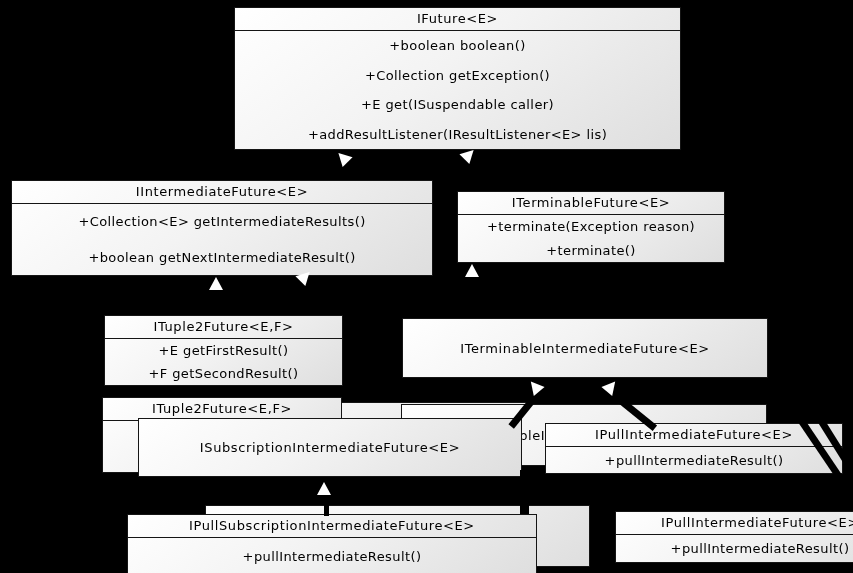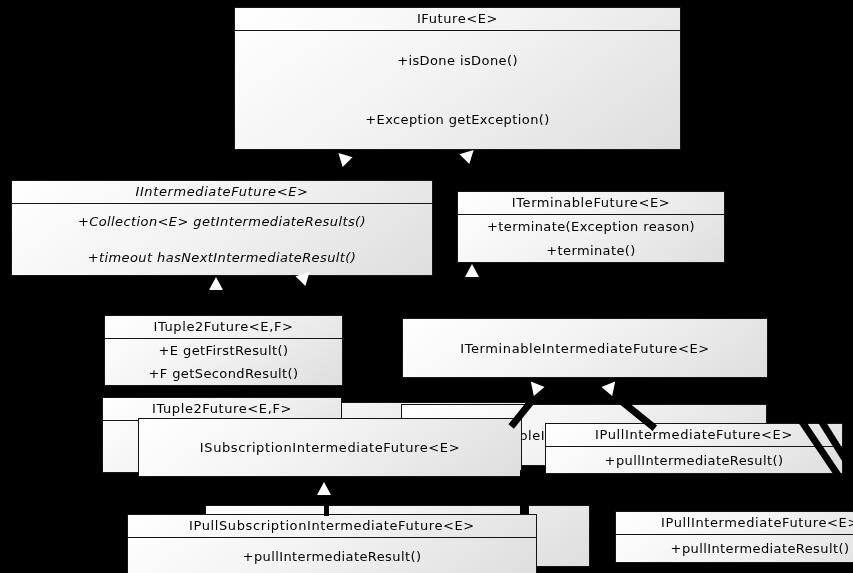--- a/index.html
+++ b/index.html
@@ -22,21 +22,21 @@
   .r{
     flex:1 1 0;display:flex;align-items:center;justify-content:center;
     font-size:13px;letter-spacing:0.4px;white-space:nowrap;
   }
   .tonly{align-items:center;justify-content:center;}
   .tonly .t2{
     font-size:13px;letter-spacing:0.6px;white-space:nowrap;text-align:right;
   }
   
   #bx-a {left:188px;top:7px;  width:447px;height:143px;z-index:10;margin-left:46px;}
-  #bx-b {left:11px; top:180px;width:422px;height:96px; z-index:10;font-style:italic;}
+  #bx-b {left:11px; top:180px;width:422px;height:96px; z-index:10;}
   #bx-c {left:457px;top:191px;width:268px;height:72px; z-index:10;}
   #bx-d {left:104px;top:315px;width:239px;height:71px; z-index:10;}
   #bx-e {left:402px;top:318px;width:366px;height:60px; z-index:10;}
   #bx-gp{left:150px;top:402px;width:384px;height:60px; z-index:2;}
   #bx-f {left:102px;top:397px;width:240px;height:76px; z-index:3;}
   #bx-ep{left:401px;top:404px;width:366px;height:62px; z-index:4;}
   #bx-g {left:138px;top:418px;width:384px;height:59px; z-index:5;}
   #bx-i {left:545px;top:423px;width:298px;height:51px; z-index:6;}
   #bx-k {left:205px;top:505px;width:385px;height:62px; z-index:2;}
   #bx-j {left:127px;top:514px;width:410px;height:62px; z-index:5;}
@@ -65,28 +65,30 @@
   #sg5{left:520px;top:470px;width:9px;height:44px;}
   #sg6{left:324px;top:490px;width:5px;height:26px;}
 </style>
 </head>
 <body>
 
 <div id="stage">
 
   <div class="box" id="bx-a">
     <div class="t">IFuture&lt;E&gt;</div>
-    <div class="r">+isDone isDone()</div>
-    <div class="r">+Exception getException()</div>
+    <div class="r">+boolean boolean()</div>
+    <div class="r">+Collection getException()</div>
+    <div class="r">+E get(ISuspendable caller)</div>
+    <div class="r">+addResultListener(IResultListener&lt;E&gt; lis)</div>
   </div>
 
   <div class="box" id="bx-b">
     <div class="t">IIntermediateFuture&lt;E&gt;</div>
     <div class="r">+Collection&lt;E&gt; getIntermediateResults()</div>
-    <div class="r">+timeout hasNextIntermediateResult()</div>
+    <div class="r">+boolean getNextIntermediateResult()</div>
   </div>
 
   <div class="box" id="bx-c">
     <div class="t">ITerminableFuture&lt;E&gt;</div>
     <div class="r">+terminate(Exception reason)</div>
     <div class="r">+terminate()</div>
   </div>
 
   <div class="box" id="bx-d">
     <div class="t">ITuple2Future&lt;E,F&gt;</div>

